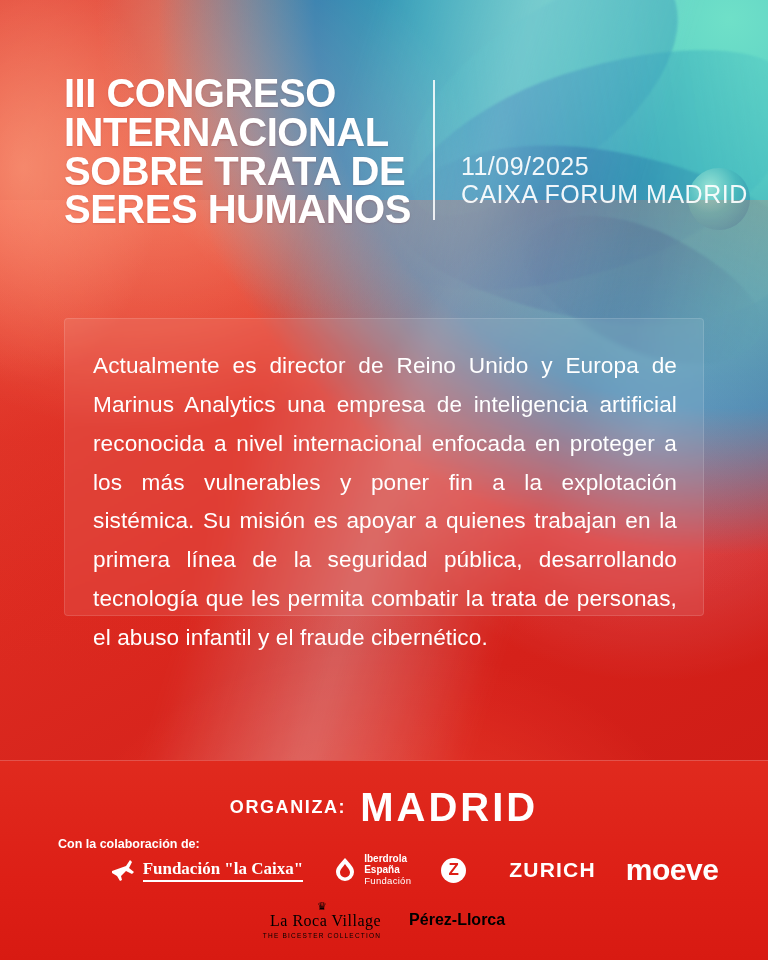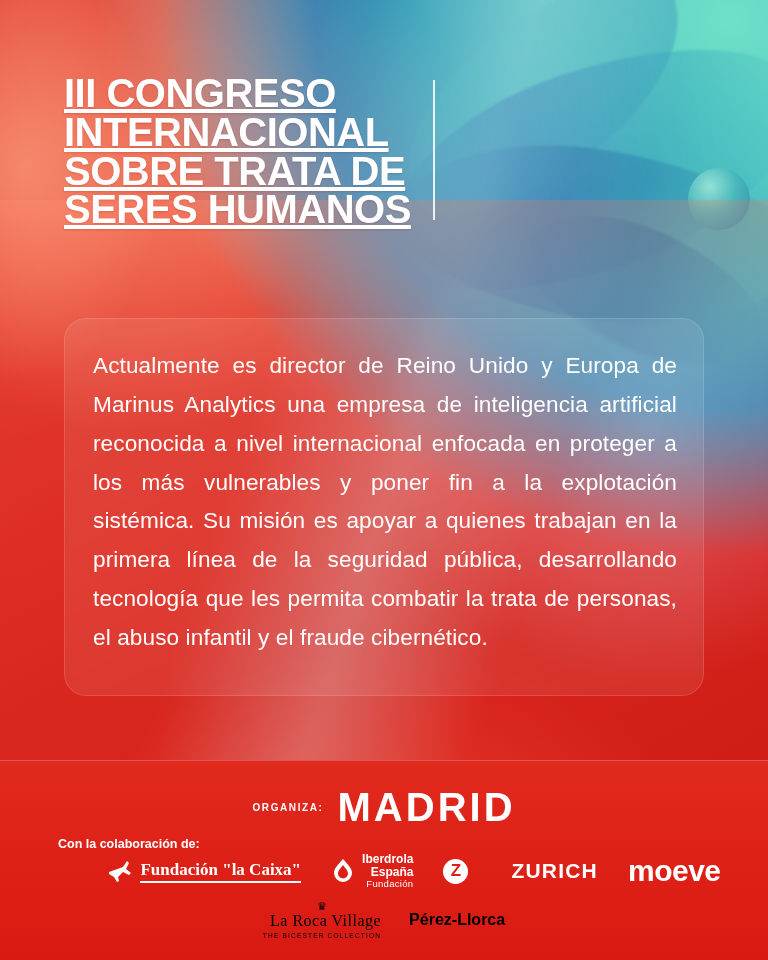--- a/index.html
+++ b/index.html
@@ -90,21 +90,20 @@
   }
   .title {
     color: #ffffff;
     font-weight: 800;
     font-size: 40px;
     line-height: 0.97;
     letter-spacing: -0.5px;
     text-transform: uppercase;
     white-space: pre-line;
     text-shadow: 0 1px 2px rgba(120,0,0,0.18);
-    text-decoration: underline;
   }
   .divider {
     width: 2px;
     height: 140px;
     background: rgba(255,255,255,0.85);
     margin: 6px 26px 0 22px;
   }
   .meta {
     color: rgba(255,255,255,0.92);
     font-size: 25px;
@@ -112,24 +111,24 @@
     letter-spacing: 0.5px;
     text-transform: uppercase;
     font-weight: 400;
     padding-top: 78px;
   }
 
   
   .card {
     position: absolute;
     left: 64px; top: 318px;
-    width: 640px; height: 378px;
+    width: 640px; height: 298px;
     background: rgba(255,255,255,0.085);
     border: 1px solid rgba(255,255,255,0.13);
-    border-radius: 22px;
+    border-radius: 4px;
     backdrop-filter: blur(2px);
   }
   .card-text {
     position: absolute;
     left: 28px; right: 26px; top: 28px;
     color: #ffffff;
     font-size: 22.6px;
     line-height: 1.72;
     text-align: justify;
     font-weight: 300;
@@ -143,21 +142,21 @@
     background: #e1261c;
     border-top: 1px solid rgba(255,255,255,0.25);
     background-image: linear-gradient(180deg, #e02a1e 0%, #dd1f16 60%, #d81a12 100%);
   }
   .organiza-row {
     display: flex; align-items: center; justify-content: center;
     gap: 14px;
     padding-top: 24px;
   }
   .organiza-label {
-    color: #ffffff; font-size: 10px; letter-spacing: 1.6px; font-weight: 600;
+    color: #ffffff; font-size: 18px; letter-spacing: 1.6px; font-weight: 600;
   }
   .betania {
     color: #ffffff;
     font-size: 40px;
     font-weight: 800;
     letter-spacing: 3px;
   }
 
   .collab-label {
     position: absolute; left: 58px; top: 76px;
@@ -192,21 +191,21 @@
   .cm-shield {
     width: 30px; height: 26px;
     display: flex; align-items: center; justify-content: center;
   }
   .cm-text {
     font-size: 15px; font-weight: 800; line-height: 1.06; letter-spacing: -0.2px;
     white-space: pre-line;
   }
 
   .ib-mark { width: 24px; height: 26px; }
-  .ib-text { font-size: 12px; font-weight: 700; line-height: 1.06; text-align: right; }
+  .ib-text { font-size: 10px; font-weight: 700; line-height: 1.06; }
   .ib-sub { font-size: 9.5px; font-weight: 400; letter-spacing: 0.3px; text-align: right; }
 
   .zur-mark {
     width: 25px; height: 25px; border-radius: 50%;
     background: #ffffff; color: #dd1f16;
     display: flex; align-items: center; justify-content: center;
     font-weight: 800; font-size: 17px;
   }
   .zur-text { font-size: 21px; font-weight: 700; letter-spacing: 1.2px; margin-left: 36px; }
 
@@ -235,20 +234,23 @@
   <div class="veil"></div>
   <div class="bg-sheen"></div>
 
   <div class="header">
     <div class="title">III CONGRESO
 INTERNACIONAL
 SOBRE TRATA DE
 SERES HUMANOS</div>
     <div class="divider"></div>
     <div class="meta">
+      <div>11/09/2025</div>
+      <div>CAIXA FORUM
+MADRID</div>
     </div>
   </div>
 
   <div class="card">
     <div class="card-text">Actualmente es director de Reino Unido y Europa de Marinus Analytics una empresa de inteligencia artificial reconocida a nivel internacional enfocada en proteger a los más vulnerables y poner fin a la explotación sistémica. Su misión es apoyar a quienes trabajan en la primera línea de la seguridad pública, desarrollando tecnología que les permita combatir la trata de personas, el abuso infantil y el fraude cibernético.</div>
   </div>
 
   <div class="footer">
 
     <div class="organiza-row">

